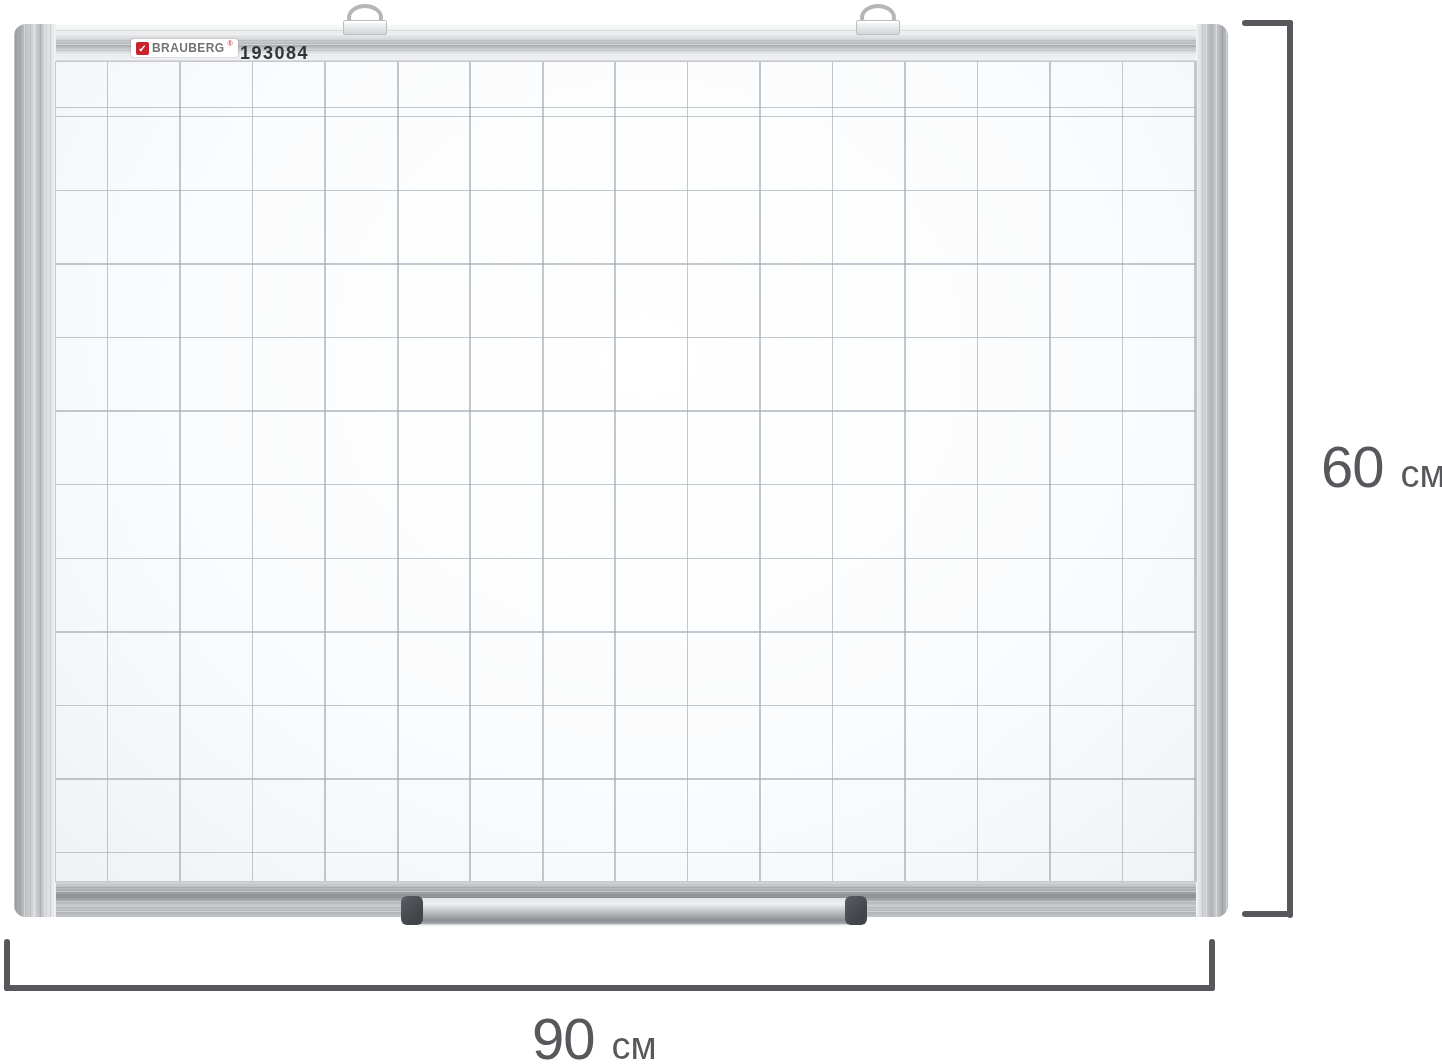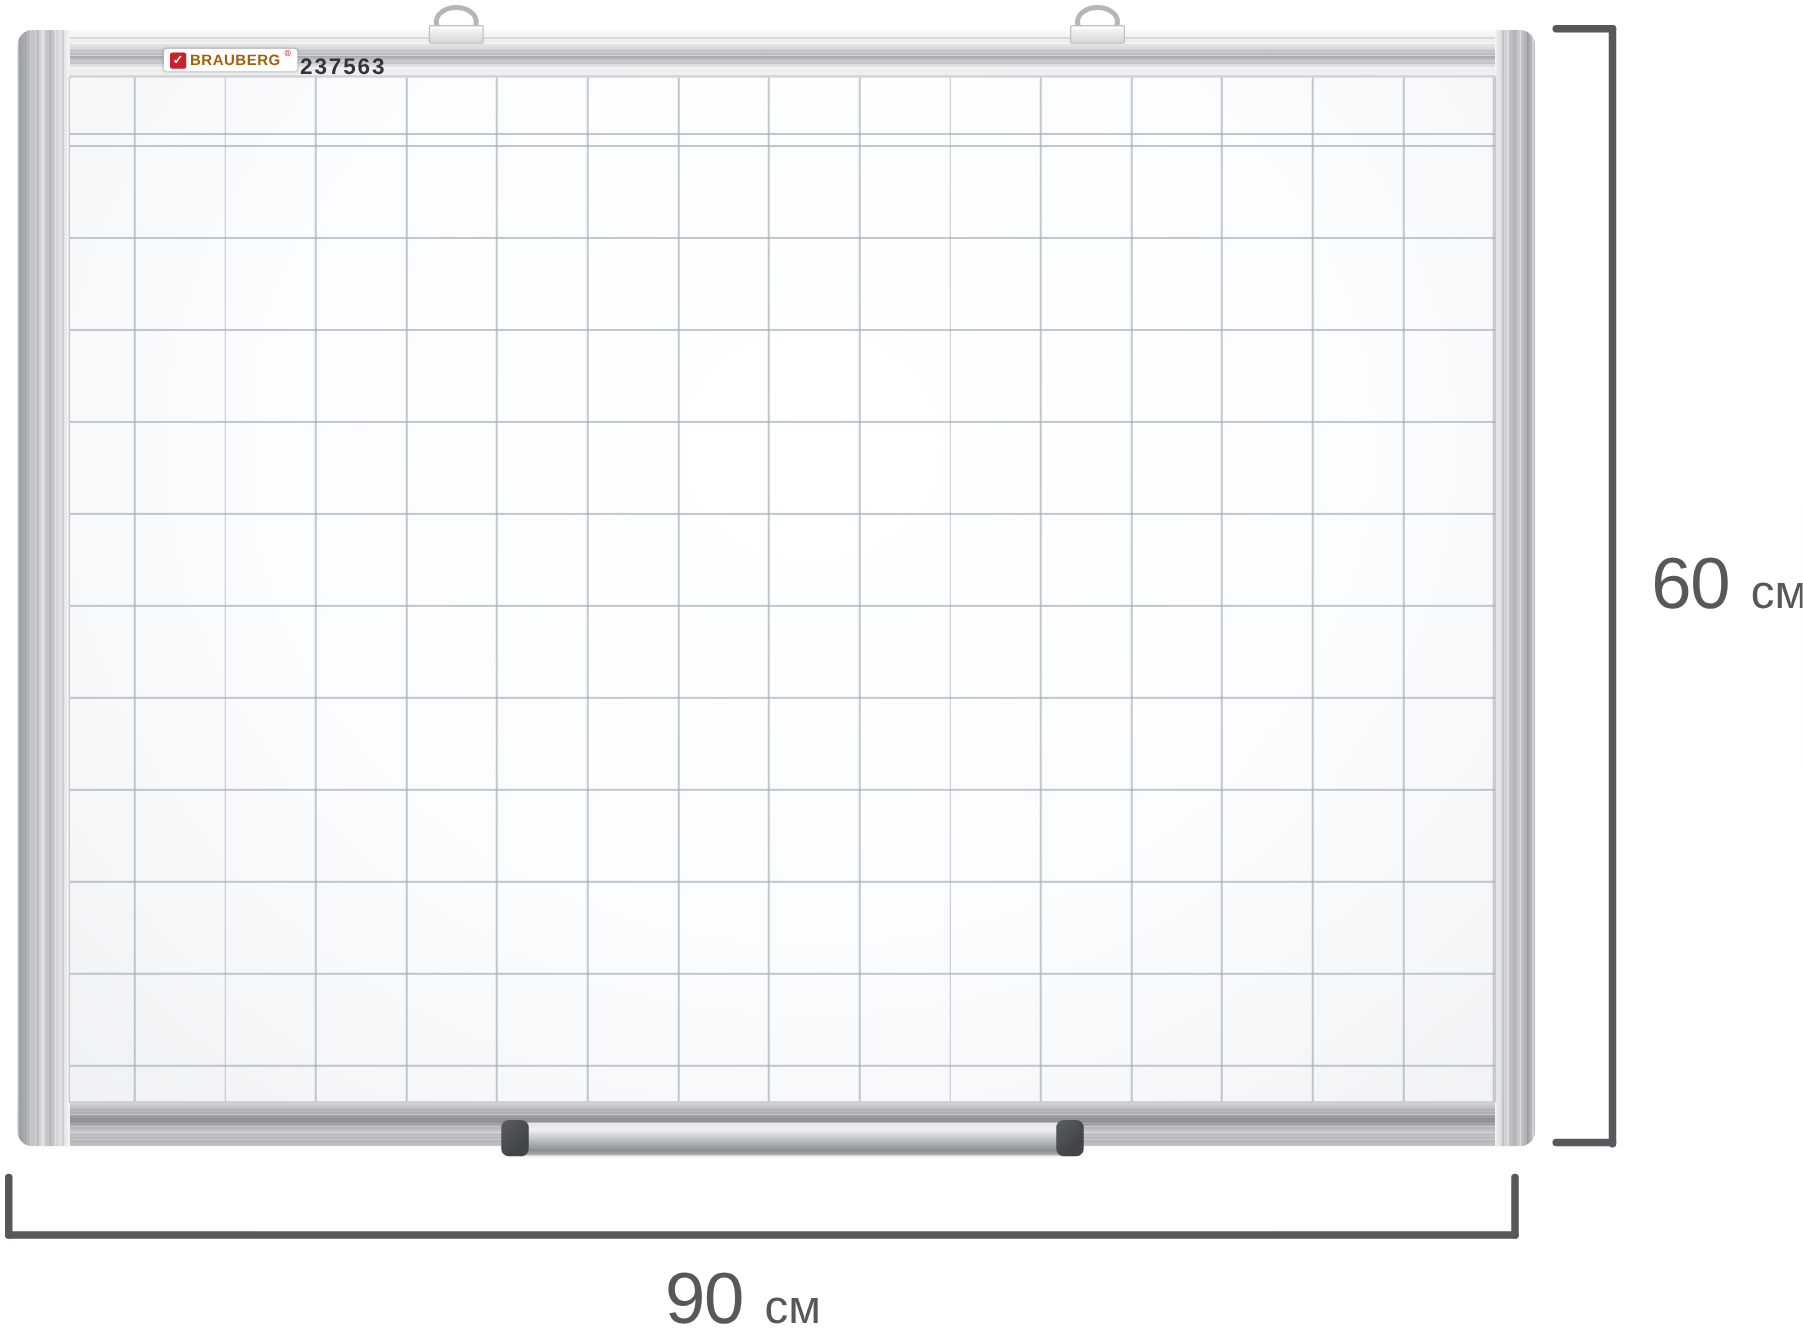--- a/index.html
+++ b/index.html
@@ -81,21 +81,21 @@
     position:absolute;left:117px;top:15px;height:18px;z-index:4;
     background:#ffffff;border-radius:3px;padding:0 5px;
     display:flex;align-items:center;gap:3px;
     box-shadow:0 0 2px rgba(0,0,0,.25);
   }
   .label-check{
     width:13px;height:13px;border-radius:2px;background:#c8232b;
     color:#ffffff;font-size:10px;line-height:13px;font-weight:bold;
     text-align:center;display:inline-block;
   }
-  .label-brand{color:#a16207;font-weight:bold;font-size:12px;letter-spacing:.4px;}
+  .label-brand{color:#737373;font-weight:bold;font-size:12px;letter-spacing:.4px;}
   .label-reg{color:#c8232b;font-size:7px;align-self:flex-start;margin-top:1px;}
   .article{
     position:absolute;left:226px;top:19px;z-index:4;
     font-size:18px;font-weight:bold;color:#323438;letter-spacing:1.5px;
   }
 
   
   .tray{
     position:absolute;left:394px;top:874px;width:452px;height:26px;z-index:4;
     border-radius:13px;
@@ -154,21 +154,21 @@
     <div class="corner tl"></div>
     <div class="corner tr"></div>
     <div class="corner bl"></div>
     <div class="corner br"></div>
 
     <div class="label">
       <span class="label-check">✓</span>
       <span class="label-brand">BRAUBERG</span>
       <span class="label-reg">®</span>
     </div>
-    <div class="article">237563</div>
+    <div class="article">193084</div>
 
     <div class="tray">
       <div class="tray-cap tray-cap-left"></div>
       <div class="tray-cap tray-cap-right"></div>
     </div>
   </div>
 
   <div class="dim dim-v-line"></div>
   <div class="dim dim-v-tick-top"></div>
   <div class="dim dim-v-tick-bottom"></div>

